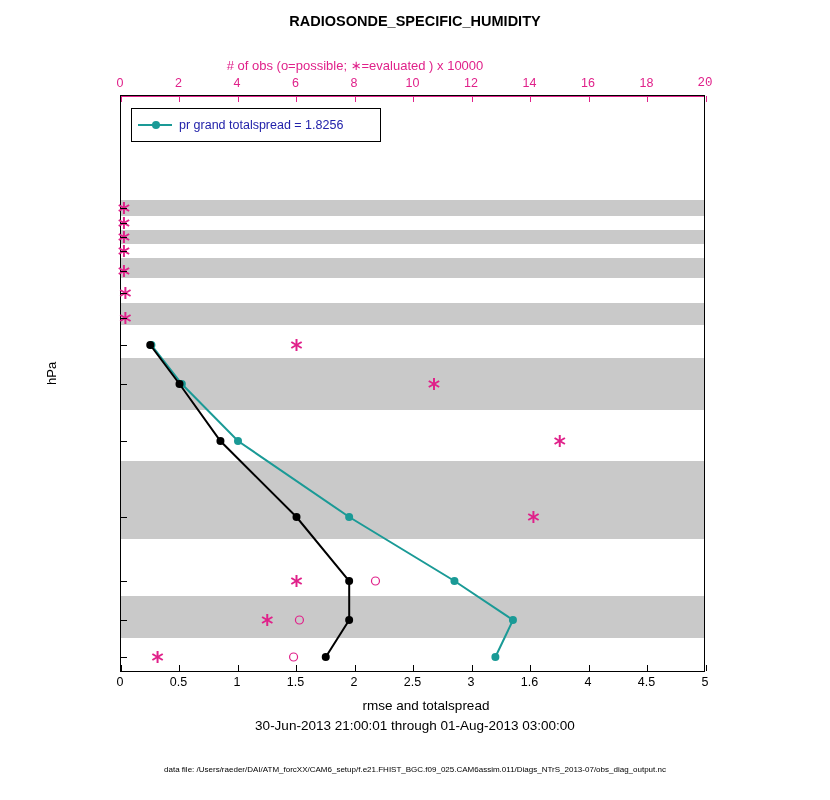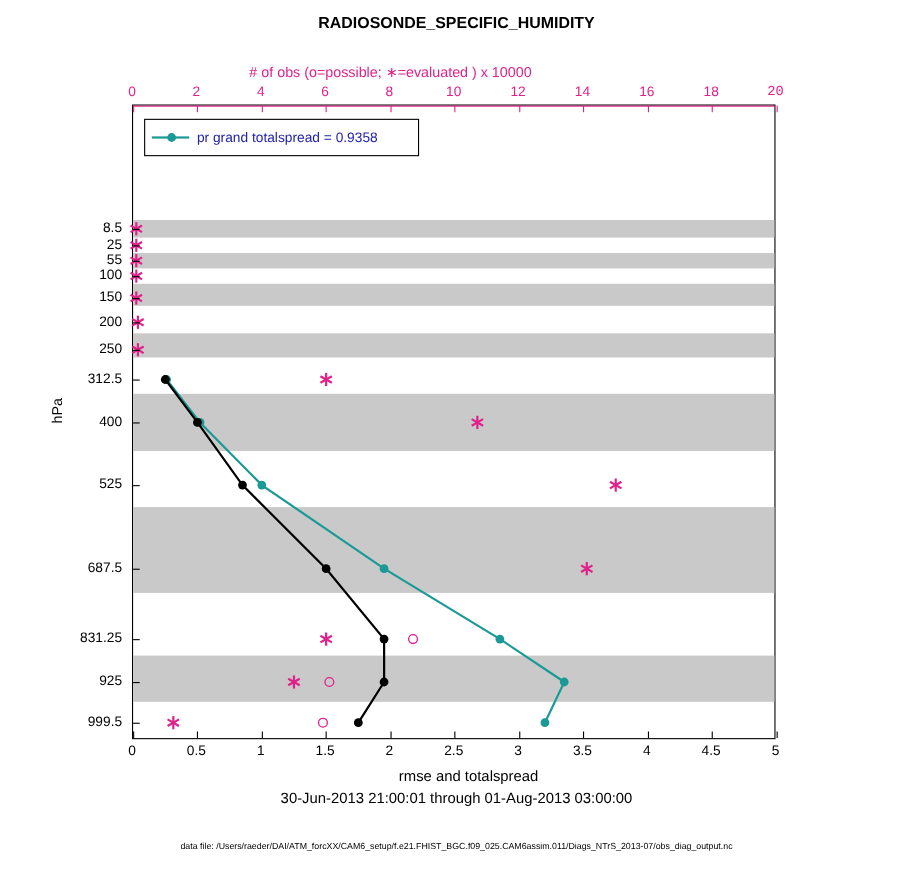--- a/index.html
+++ b/index.html
@@ -241,42 +241,26 @@
       <span style="left: 705px; font-family: Liberation Mono, monospace;">20</span>
     </div>
   <div class="axis-bottom-labels" id="bottomLabels">
       <span style="left: 120px;">0</span>
       <span style="left: 178.5px;">0.5</span>
       <span style="left: 237px;">1</span>
       <span style="left: 295.5px;">1.5</span>
       <span style="left: 354px;">2</span>
       <span style="left: 412.5px;">2.5</span>
       <span style="left: 471px;">3</span>
-      <span style="left: 529.5px;">3.5</span>
+      <span style="left: 529.5px;">1.6</span>
       <span style="left: 588px;">4</span>
       <span style="left: 646.5px;">4.5</span>
       <span style="left: 705px;">5</span>
     </div>
 
-  <div class="ylabels" id="yLabels">
-      <span style="top: 112px;">8.5</span>
-      <span style="top: 127px;">25</span>
-      <span style="top: 141px;">55</span>
-      <span style="top: 155px;">100</span>
-      <span style="top: 175px;">150</span>
-      <span style="top: 197px;">200</span>
-      <span style="top: 222px;">250</span>
-      <span style="top: 249px;">312.5</span>
-      <span style="top: 288px;">400</span>
-      <span style="top: 345px;">525</span>
-      <span style="top: 421px;">687.5</span>
-      <span style="top: 485px;">831.25</span>
-      <span style="top: 524px;">925</span>
-      <span style="top: 561px;">999.5</span>
-    </div>
   <div class="ylabel-title">hPa</div>
 
   <div class="plot" id="plot">
       <div class="band" style="top: 500px; height: 42px;"></div>
       <div class="band" style="top: 365px; height: 78px;"></div>
       <div class="band" style="top: 262px; height: 52px;"></div>
       <div class="band" style="top: 207px; height: 22px;"></div>
       <div class="band" style="top: 162px; height: 20px;"></div>
       <div class="band" style="top: 134px; height: 14px;"></div>
       <div class="band" style="top: 104px; height: 16px;"></div>
@@ -371,21 +355,21 @@
           <line x1="41.75865242270663" y1="564" x2="31.366347577293368" y2="558" stroke="#e0218a" stroke-width="2"></line>
         </g>
       </svg>
 
     <div class="legend">
       <div class="legend-row">
         <span class="legend-line">
           <i style="background:#1a9a96"></i>
             <b style="background:#1a9a96"></b>
         </span>
-        <span class="legend-text">pr grand totalspread = 0.9358</span>
+        <span class="legend-text">pr grand totalspread = 1.8256</span>
       </div>
     </div>
   <div class="tick-top" style="left: -0.5px;"></div>
       <div class="tick-top" style="left: 58px;"></div>
       <div class="tick-top" style="left: 116.5px;"></div>
       <div class="tick-top" style="left: 175px;"></div>
       <div class="tick-top" style="left: 233.5px;"></div>
       <div class="tick-top" style="left: 292px;"></div>
       <div class="tick-top" style="left: 350.5px;"></div>
       <div class="tick-top" style="left: 409px;"></div>

